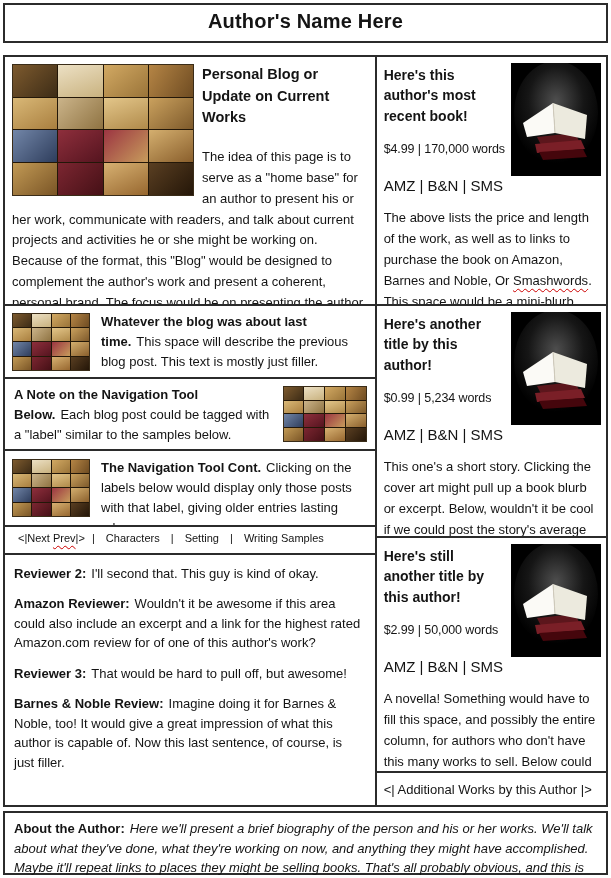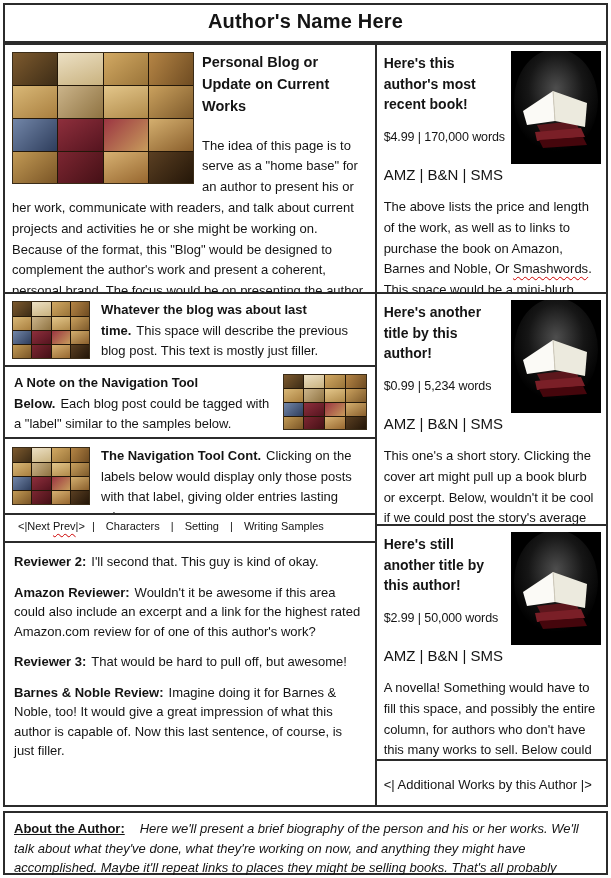--- a/index.html
+++ b/index.html
@@ -6,21 +6,21 @@
   body{width:611px;height:878px;font-family:"Liberation Sans",sans-serif;color:#141414;position:relative;}
   *{box-sizing:border-box;}
   .page{position:absolute;inset:0;padding:3px;display:flex;flex-direction:column;}
   .box{border:2px solid #2b2b2b;background:#fff;}
 
   
   .titlebox{height:44px;text-align:center;padding-top:5px;}
   .title{font-size:20px;font-weight:bold;letter-spacing:.2px;}
 
   
-  .main{height:851px;margin-top:0;display:flex;overflow:hidden;}
+  .main{height:851px;margin-top:12px;display:flex;overflow:hidden;}
   .leftcol{width:377px;border-right:2px solid #2b2b2b;display:flex;flex-direction:column;}
   .rightcol{flex:1;display:flex;flex-direction:column;}
   .sec{border-bottom:2px solid #2b2b2b;overflow:hidden;}
 
   
   .sec-blog{height:249px;padding:5px 4px 4px 7px;font-size:13px;line-height:1.6;}
   .sec-prev{height:73px;padding:6px 8px 4px 7px;font-size:13px;line-height:1.55;}
   .sec-note{height:72px;padding:6px 8px 4px 9px;font-size:13px;line-height:1.55;}
   .sec-cont{height:76px;padding:7px 8px 4px 7px;font-size:13px;line-height:1.55;}
   .sec-nav{height:28px;padding:5px 6px 0 13px;font-size:11px;white-space:nowrap;}
@@ -70,21 +70,21 @@
   .book-heading{font-weight:bold;font-size:14px;line-height:1.45;}
   .price-line{margin-top:14px;font-size:12.5px;letter-spacing:-0.1px;white-space:nowrap;}
   .stores-line{margin-top:15px;font-size:15px;}
   .cover{width:90px;height:113px;flex:0 0 90px;margin-left:6px;background:#000;}
   .cover svg{display:block;width:100%;height:100%;}
   .blurb{margin-top:11px;line-height:1.6;}
   .sec-additional{flex:1;border-bottom:none;display:flex;align-items:center;padding:2px 0 0 7px;font-size:13px;}
 
   
   .about{height:64px;margin-top:4px;padding:6px 9px;font-size:13px;line-height:1.5;}
-  .about-label{font-weight:bold;margin-right:15px;text-decoration:underline;}
+  .about-label{font-weight:bold;margin-right:5px;}
   .about-text{font-style:italic;}
 </style>
 </head>
 <body>
 
 <div class="page">
 
   <div class="box titlebox">
     <div class="title">Author's Name Here</div>
   </div>

